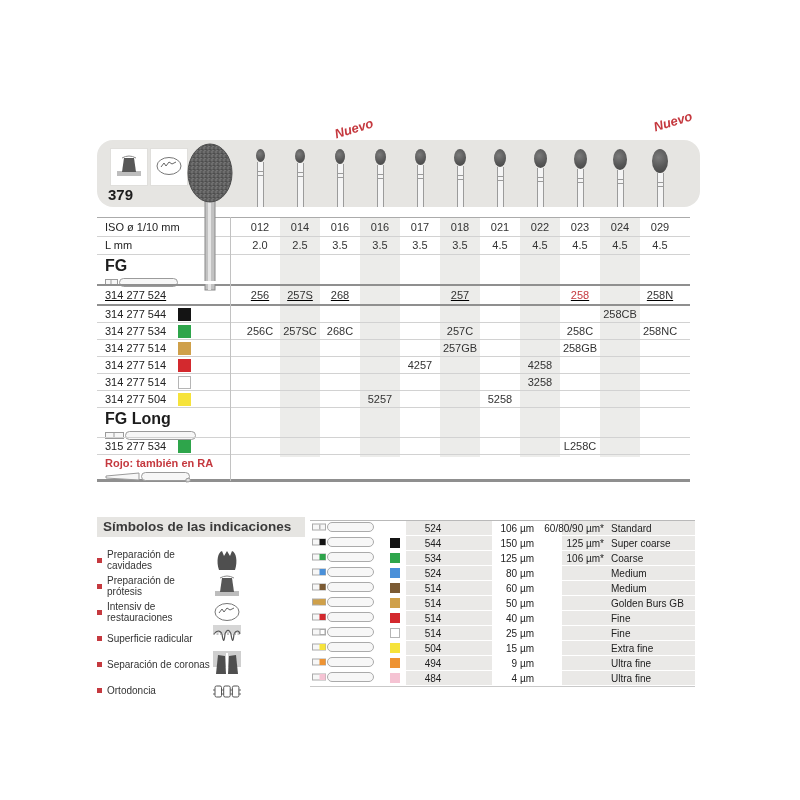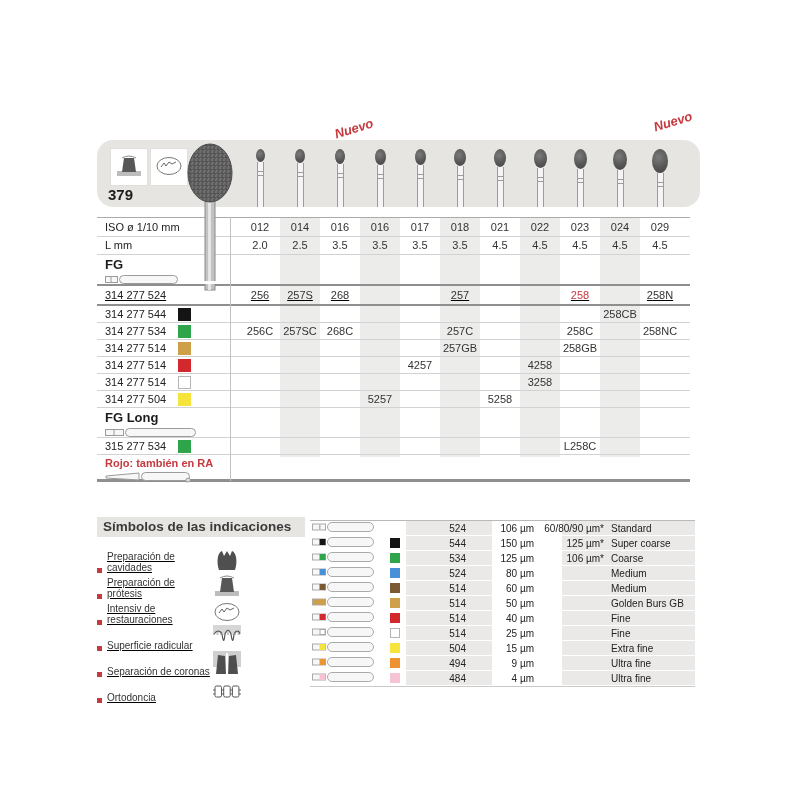--- a/index.html
+++ b/index.html
@@ -30,42 +30,42 @@
   #table-area{position:absolute;left:0;top:100px;width:593px;border-bottom:3px solid #8f8f8f;z-index:1;}
   .t-row{display:flex;position:relative;}
   .t-label{width:143px;padding-left:8px;box-sizing:border-box;font-size:11px;color:#222;position:relative;}
   .t-cell{width:40px;text-align:center;font-size:11px;color:#333;}
   .t-cell.red{color:#c5393f;}
   .sq{position:absolute;left:81px;width:13px;height:13px;box-sizing:border-box;}
   .row-thin{border-top:1px solid #d2d2d2;}
   .row-dark{border-top:1px solid #ababab;}
   .row-thick{border-top:2px solid #8f8f8f;}
   .row-thickb{border-bottom:2px solid #8f8f8f;text-decoration:underline;}
-  .sec-label{font-weight:bold;font-size:13px;color:#1c1c1c;}
+  .sec-label{font-weight:bold;font-size:16px;color:#1c1c1c;}
   .shank-ico{display:block;margin-top:2px;}
   #rojo-note{color:#c5393f;font-weight:bold;font-size:11px;}
 
   
   #symbols{position:absolute;left:97px;top:517px;width:208px;}
   .sect-title{background:#e6e5e2;font-size:13.5px;font-weight:bold;color:#3a3a3a;padding:2px 6px 3px 6px;}
-  .sym-item{position:relative;height:26px;display:flex;align-items:flex-end;text-decoration:underline;}
+  .sym-item{position:relative;height:26px;display:flex;align-items:center;}
   .sym-bullet{width:5px;height:5px;background:#c5393f;margin-right:5px;flex:0 0 auto;}
   .sym-label{font-size:10px;color:#333;width:105px;}
   .sym-ico{position:absolute;left:116px;top:0;}
 
   
   #granu{position:absolute;left:310px;top:517px;width:385px;}
   #granu-table{position:relative;margin-top:3px;border-top:1px solid #b9b9b9;border-bottom:1px solid #c9c9c9;}
   .g-stripe{position:absolute;top:0;bottom:0;background:#eae9e7;z-index:0;}
   #g-stripe-1{left:96px;width:86px;}
   #g-stripe-2{left:252px;width:133px;}
   .g-row{position:relative;display:flex;align-items:center;height:14px;border-bottom:1px solid #ffffff;font-size:10px;color:#222;z-index:1;}
   .g-ico{width:78px;flex:0 0 auto;padding-left:2px;box-sizing:border-box;}
   .g-sq{width:10px;height:10px;box-sizing:border-box;margin-left:2px;flex:0 0 auto;}
-  .g-code{width:66px;text-align:right;flex:0 0 auto;}
+  .g-code{width:66px;text-align:center;flex:0 0 auto;}
   .g-size{width:68px;text-align:right;flex:0 0 auto;}
   .g-extra{width:70px;text-align:right;flex:0 0 auto;}
   .g-name{padding-left:7px;flex:1;}
 </style>
 </head>
 <body>
 
 <div id="stage">
 
   <div id="catalog">

